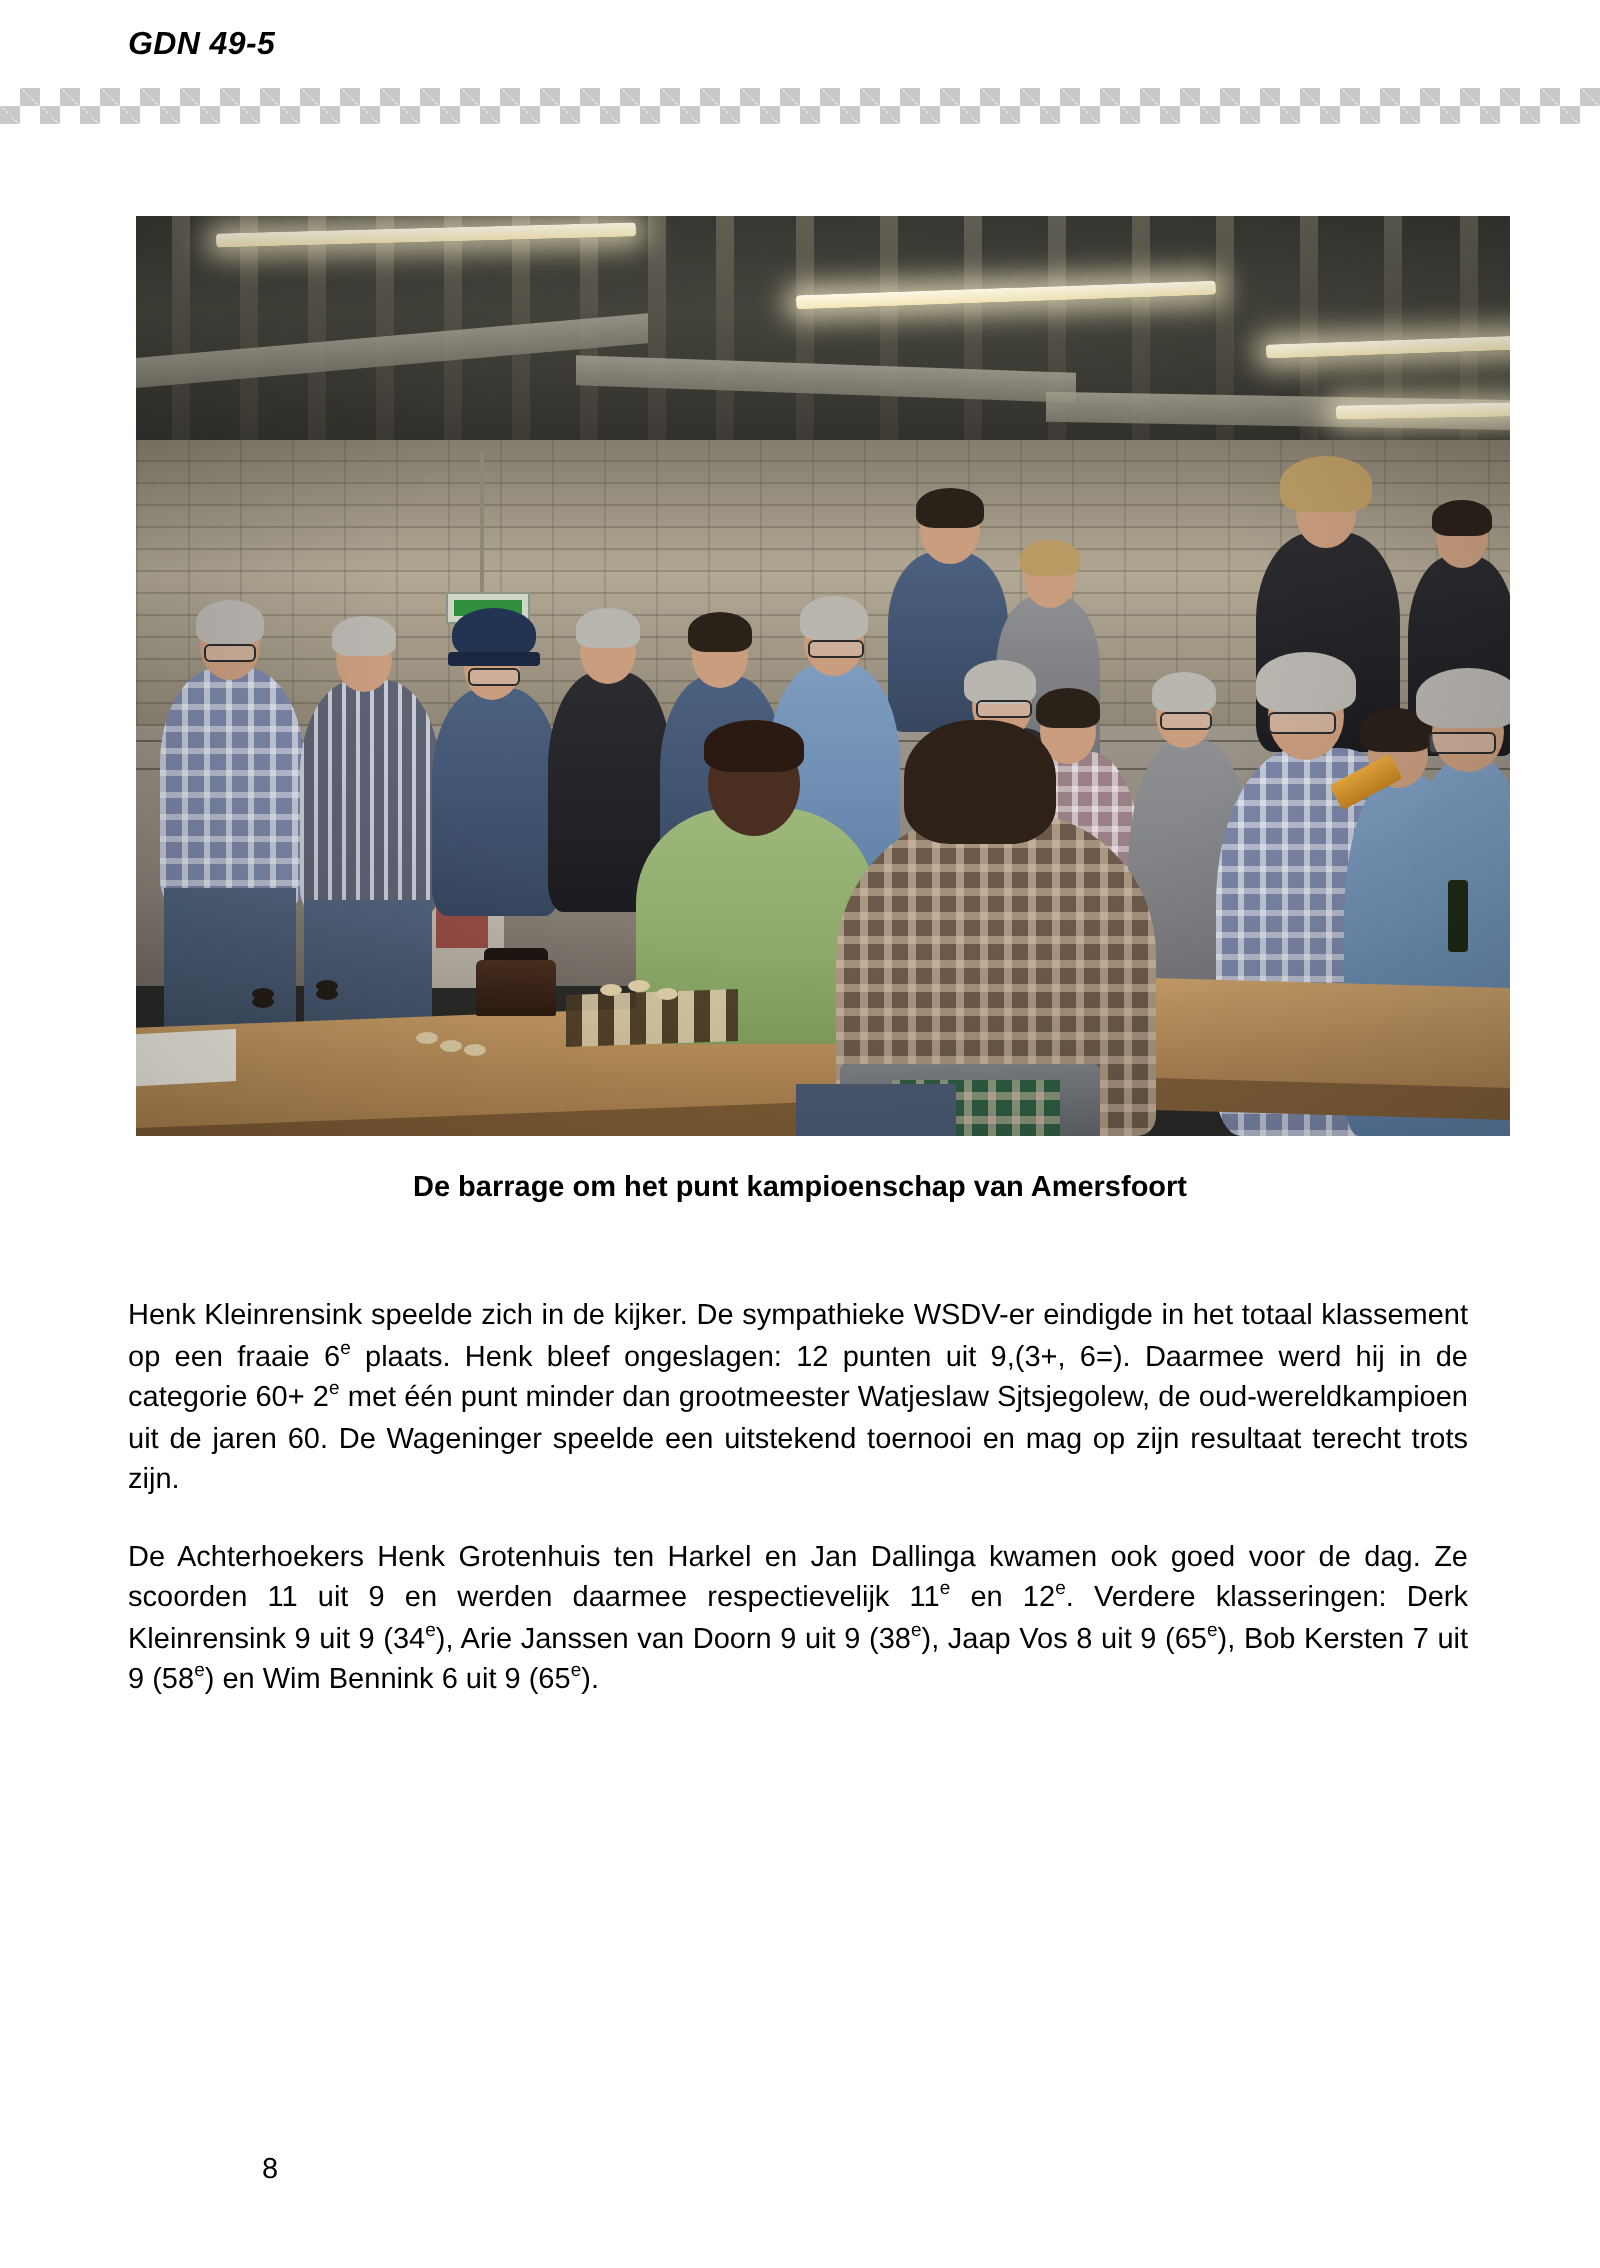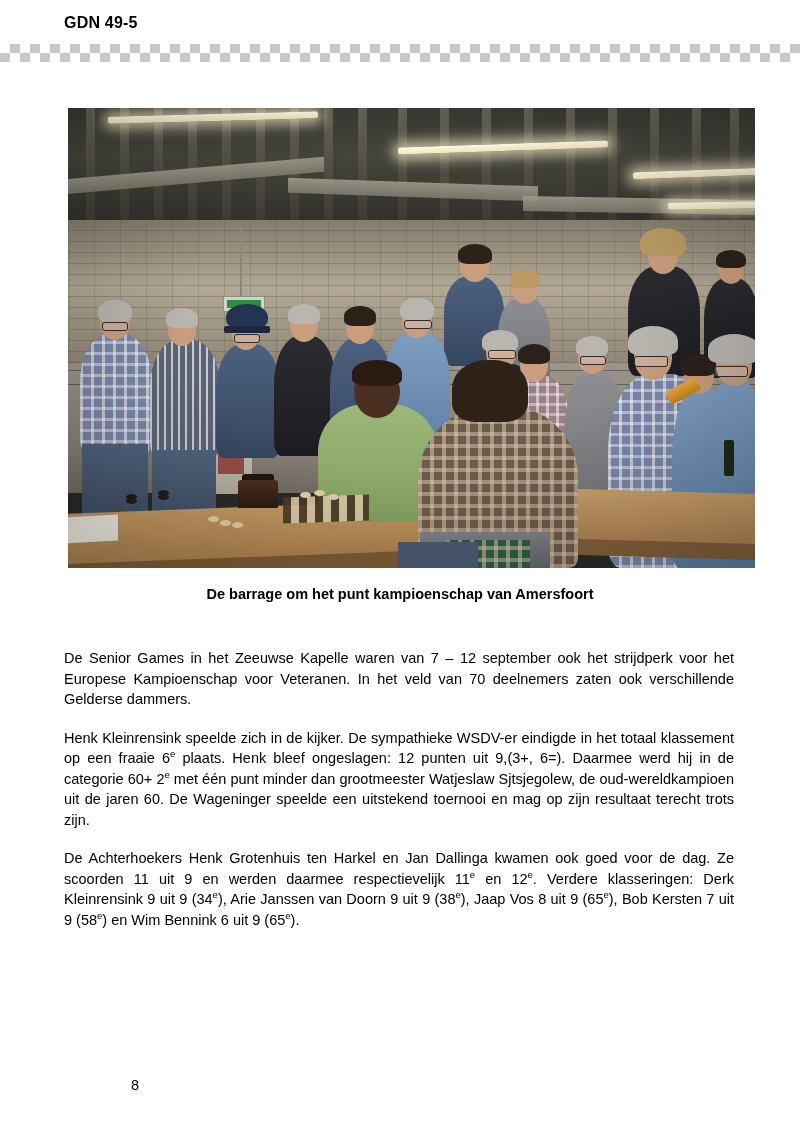--- a/index.html
+++ b/index.html
@@ -17,20 +17,21 @@
   }
 
   
   .page-header {
     position: absolute;
     top: 14px;
     left: 64px;
     font-size: 16px;
     font-weight: bold;
     letter-spacing: 0.2px;
+    font-style: italic;
   }
 
   .checker-band {
     position: absolute;
     top: 44px;
     left: 0;
     width: 800px;
     height: 18px;
     background-color: #ffffff;
     background-image:
@@ -439,18 +440,17 @@
   <div class="plaid-c" style="left:378px; top:432px; width:84px; height:34px; background-color:#2f5c42;"></div>
   <div style="left:330px; top:434px; width:80px; height:28px; background:#4b5a72;"></div>
 
   <div class="photo-vignette"></div>
 </div>
 
 <div class="caption">De barrage om het punt kampioenschap van Amersfoort</div>
 
 <div class="article">
 
-  <p class="para">De Senior Games in het Zeeuwse Kapelle waren van 7 – 12 september ook het strijdperk voor het Europese Kampioenschap voor Veteranen. In het veld van 70 deelnemers zaten ook verschillende Gelderse dammers.</p>
   <p class="para">Henk Kleinrensink speelde zich in de kijker. De sympathieke WSDV-er eindigde in het totaal klassement op een fraaie 6<sup>e</sup> plaats. Henk bleef ongeslagen: 12 punten uit 9,(3+, 6=). Daarmee werd hij in de categorie 60+ 2<sup>e</sup> met één punt minder dan grootmeester Watjeslaw Sjtsjegolew, de oud-wereldkampioen uit de jaren 60. De Wageninger speelde een uitstekend toernooi en mag op zijn resultaat terecht trots zijn.</p>
   <p class="para">De Achterhoekers Henk Grotenhuis ten Harkel en Jan Dallinga kwamen ook goed voor de dag. Ze scoorden 11 uit 9 en werden daarmee respectievelijk 11<sup>e</sup> en 12<sup>e</sup>. Verdere klasseringen: Derk Kleinrensink 9 uit 9 (34<sup>e</sup>), Arie Janssen van Doorn 9 uit 9 (38<sup>e</sup>), Jaap Vos 8 uit 9 (65<sup>e</sup>), Bob Kersten 7 uit 9 (58<sup>e</sup>) en Wim Bennink 6 uit 9 (65<sup>e</sup>).</p>
 </div>
 
 <div class="page-number">8</div>
 
 </body></html>

